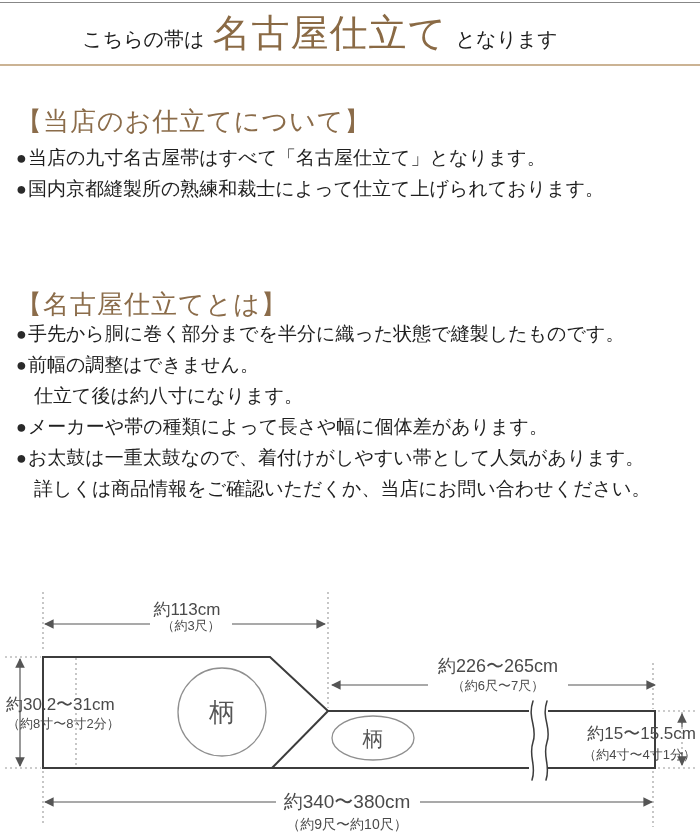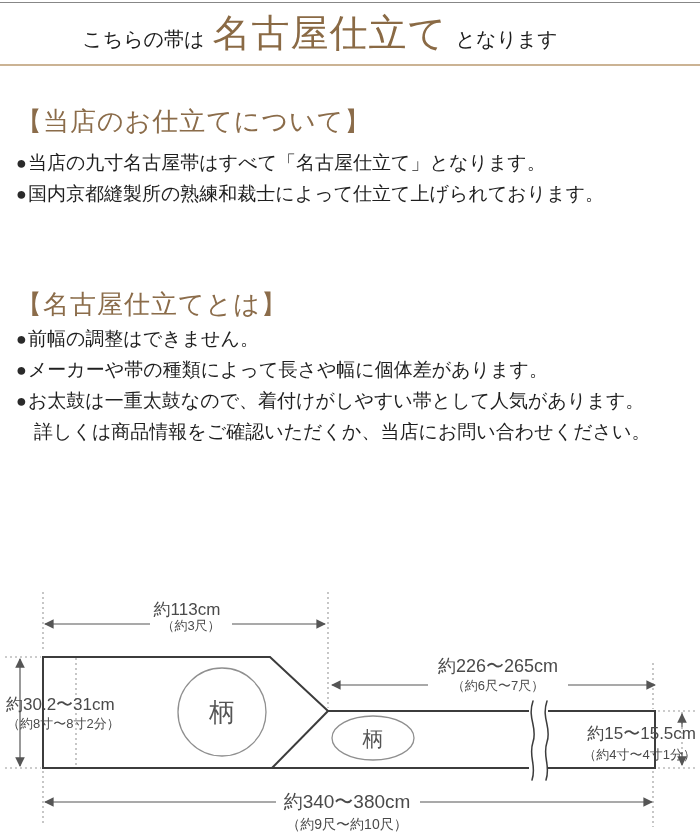--- a/index.html
+++ b/index.html
@@ -11,21 +11,21 @@
   .title-wrap{position:absolute;top:8px;left:0;width:640px;text-align:center;white-space:nowrap;color:#1c1c1c;}
   .t-small{font-size:20px;}
   .t-big{font-size:38px;color:#8a6a45;letter-spacing:1px;margin:0 8px;}
   .divider{position:absolute;top:64px;left:0;width:700px;height:2px;background:#cbb394;}
   .sec-heading{position:absolute;left:8px;margin:8px;font-weight:normal;color:#8b6c4a;font-size:26px;letter-spacing:1px;white-space:nowrap;}
   #heading-1{top:96px;}
   #heading-2{top:279px;}
   .bullets{position:absolute;left:16px;font-size:19px;color:#1f1f1f;}
   #bullets-1{top:142px;}
   #bullets-2{top:318px;}
-  .row{height:31px;line-height:41px;white-space:nowrap;}
+  .row{height:31px;line-height:31px;white-space:nowrap;}
   .row .mark{font-size:18px;margin-right:1px;color:#2a2a2a;}
   .row.cont{padding-left:18px;}
   svg.diagram{position:absolute;top:575px;left:0;}
   svg .dim{stroke:#555555;stroke-width:1.2;fill:none;}
   svg .dot{stroke:#999999;stroke-width:1.1;stroke-dasharray:2 3;fill:none;}
   svg .outline{stroke:#3c3c3c;stroke-width:2;fill:#ffffff;stroke-linejoin:miter;}
   svg .fold{stroke:#3c3c3c;stroke-width:2;fill:none;}
   svg .pat{stroke:#8f8f8f;stroke-width:1.3;fill:none;}
   svg .wave{stroke:#3c3c3c;stroke-width:1.5;fill:none;stroke-linecap:round;}
   svg text{font-family:"Liberation Sans","DejaVu Sans",sans-serif;fill:#4a4a4a;}
@@ -47,21 +47,23 @@
 <div class="divider"></div>
 
 <h2 class="sec-heading" id="heading-1">【当店のお仕立てについて】</h2>
 <div class="bullets" id="bullets-1">
   <div class="row"><span class="mark">●</span><span>当店の九寸名古屋帯はすべて「名古屋仕立て」となります。</span></div>
   <div class="row"><span class="mark">●</span><span>国内京都縫製所の熟練和裁士によって仕立て上げられております。</span></div>
 </div>
 
 <h2 class="sec-heading" id="heading-2">【名古屋仕立てとは】</h2>
 <div class="bullets" id="bullets-2">
+  <div class="row"><span class="mark">●</span><span>手先から胴に巻く部分までを半分に織った状態で縫製したものです。</span></div>
   <div class="row"><span class="mark">●</span><span>前幅の調整はできません。</span></div>
+  <div class="row cont">仕立て後は約八寸になります。</div>
   <div class="row"><span class="mark">●</span><span>メーカーや帯の種類によって長さや幅に個体差があります。</span></div>
   <div class="row"><span class="mark">●</span><span>お太鼓は一重太鼓なので、着付けがしやすい帯として人気があります。</span></div>
   <div class="row cont">詳しくは商品情報をご確認いただくか、当店にお問い合わせください。</div>
 </div>
 
 <svg class="diagram" width="700" height="265" viewBox="0 0 700 265">
   <defs>
     <marker id="ah" viewBox="0 0 10 10" refX="9" refY="5" markerWidth="8" markerHeight="8" orient="auto-start-reverse">
       <path d="M0,0 L10,5 L0,10 z" fill="#555555"></path>
     </marker>

